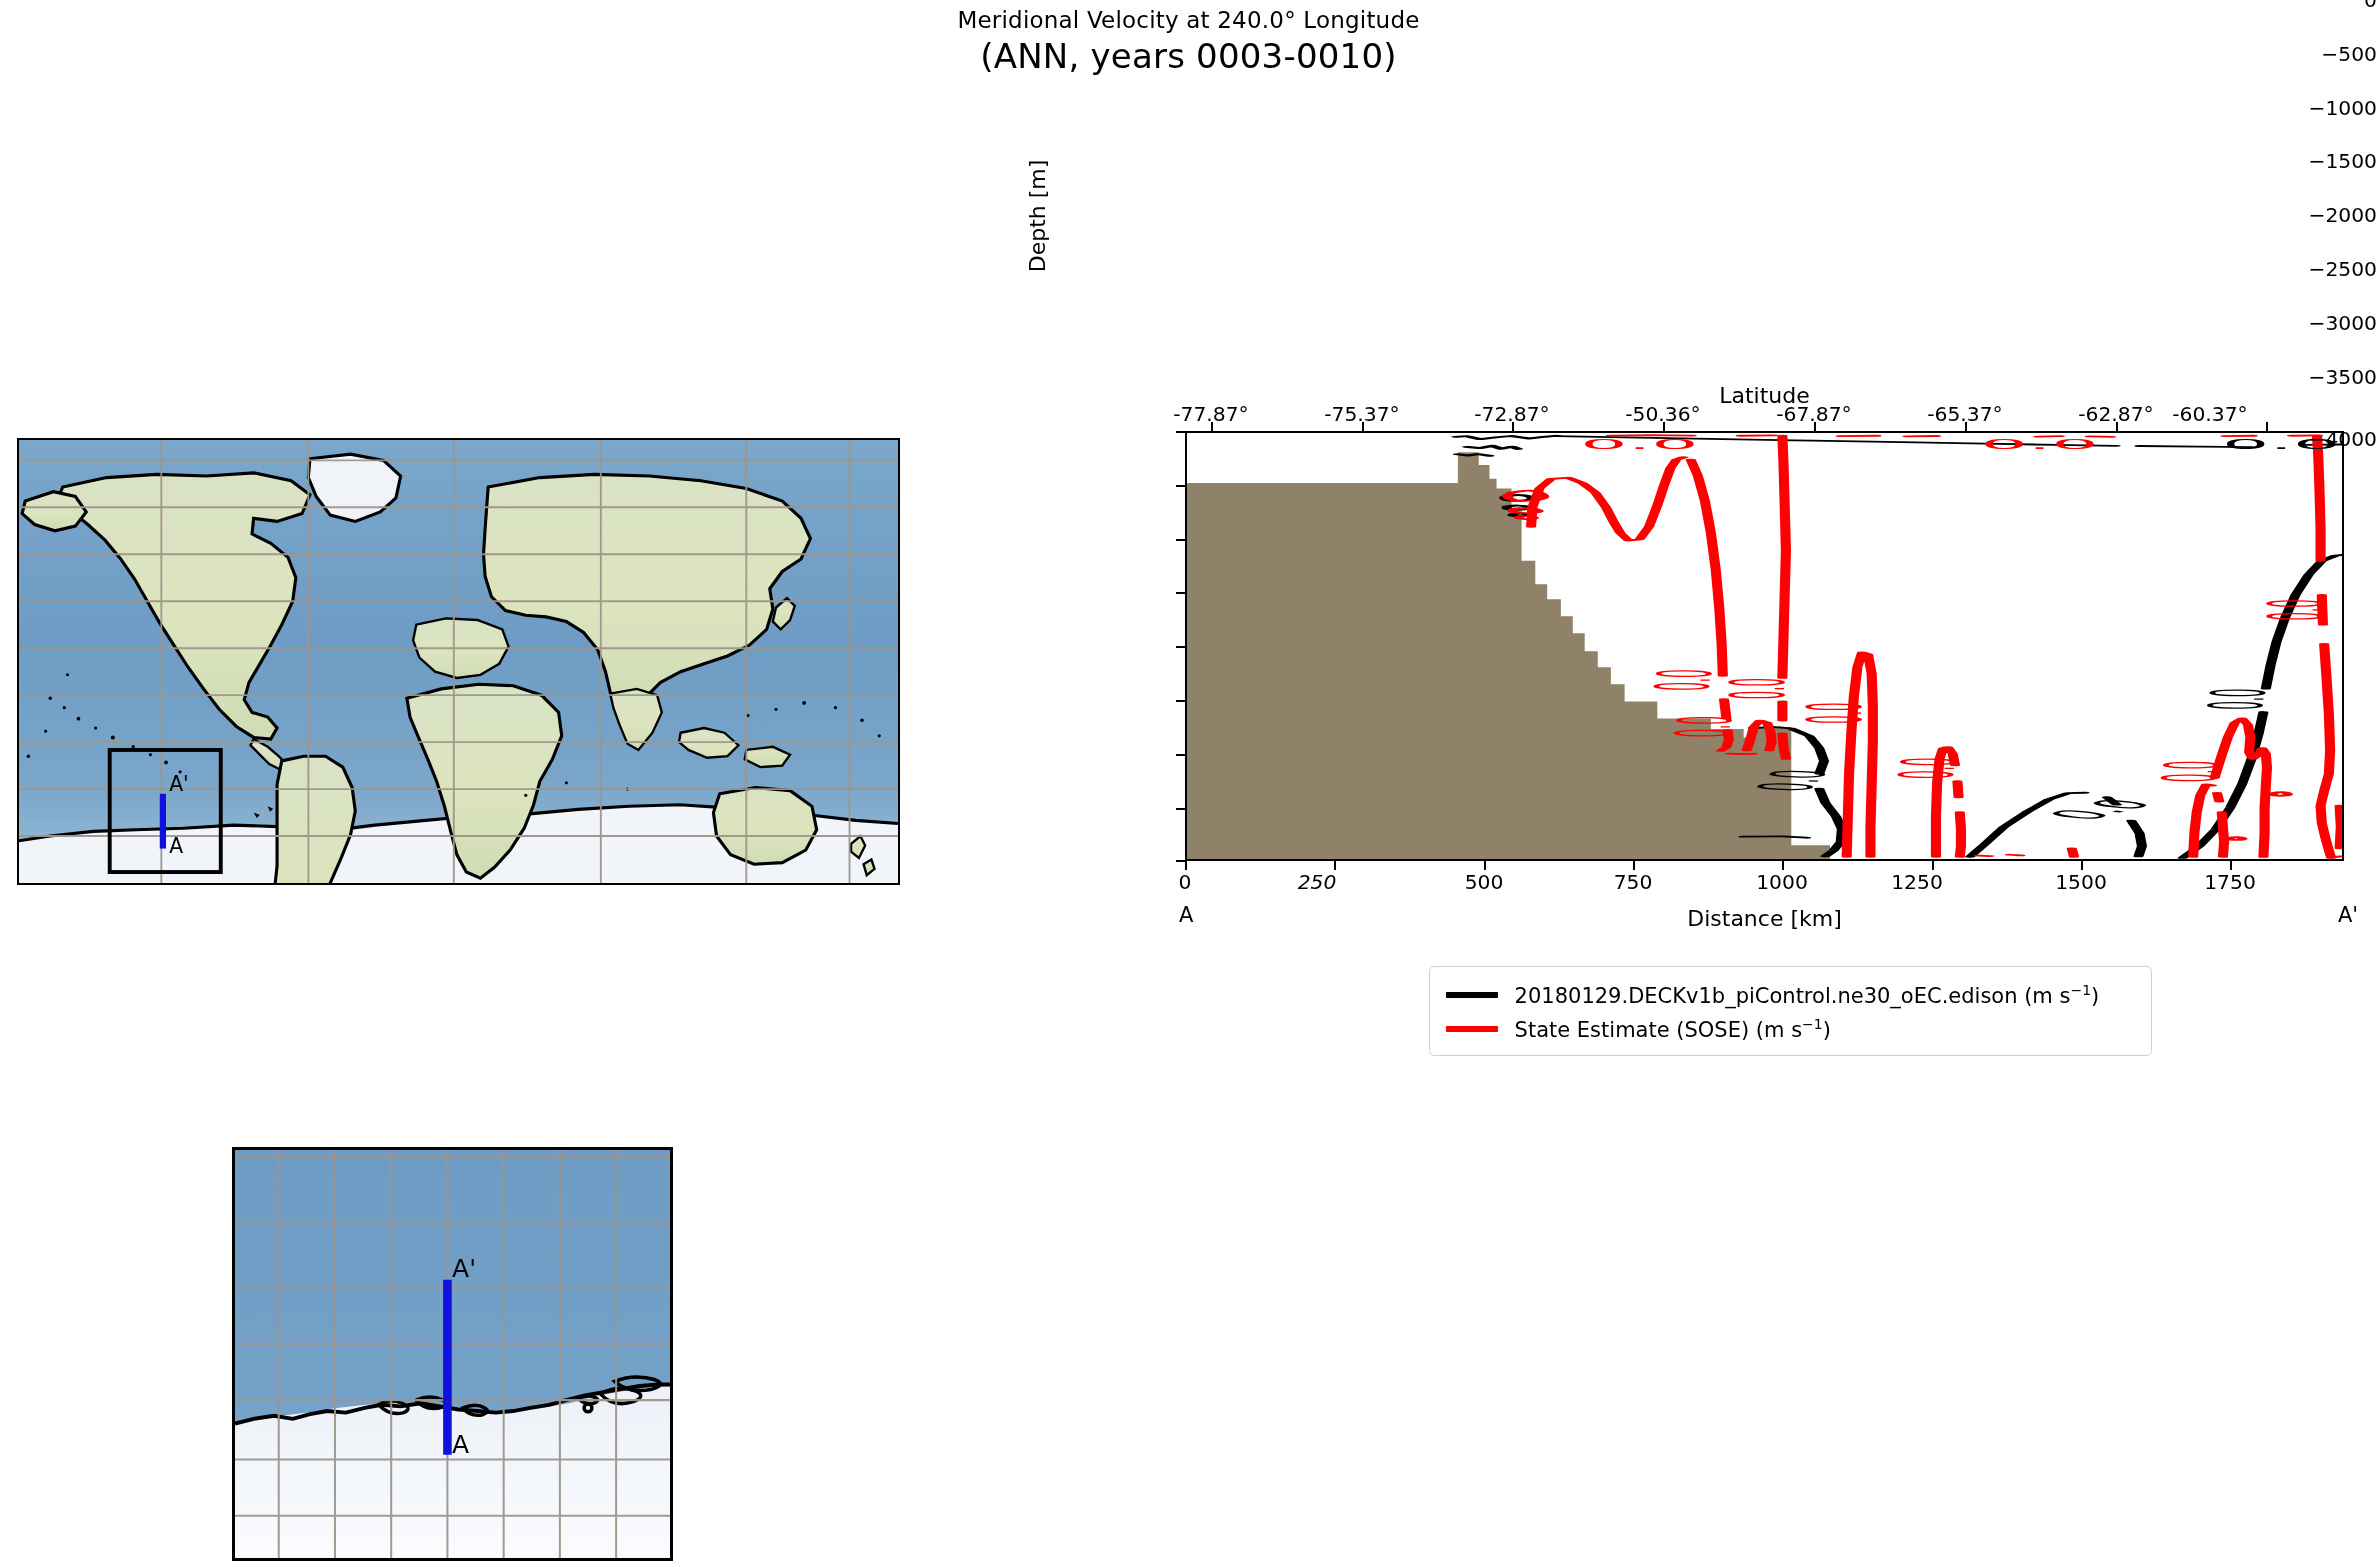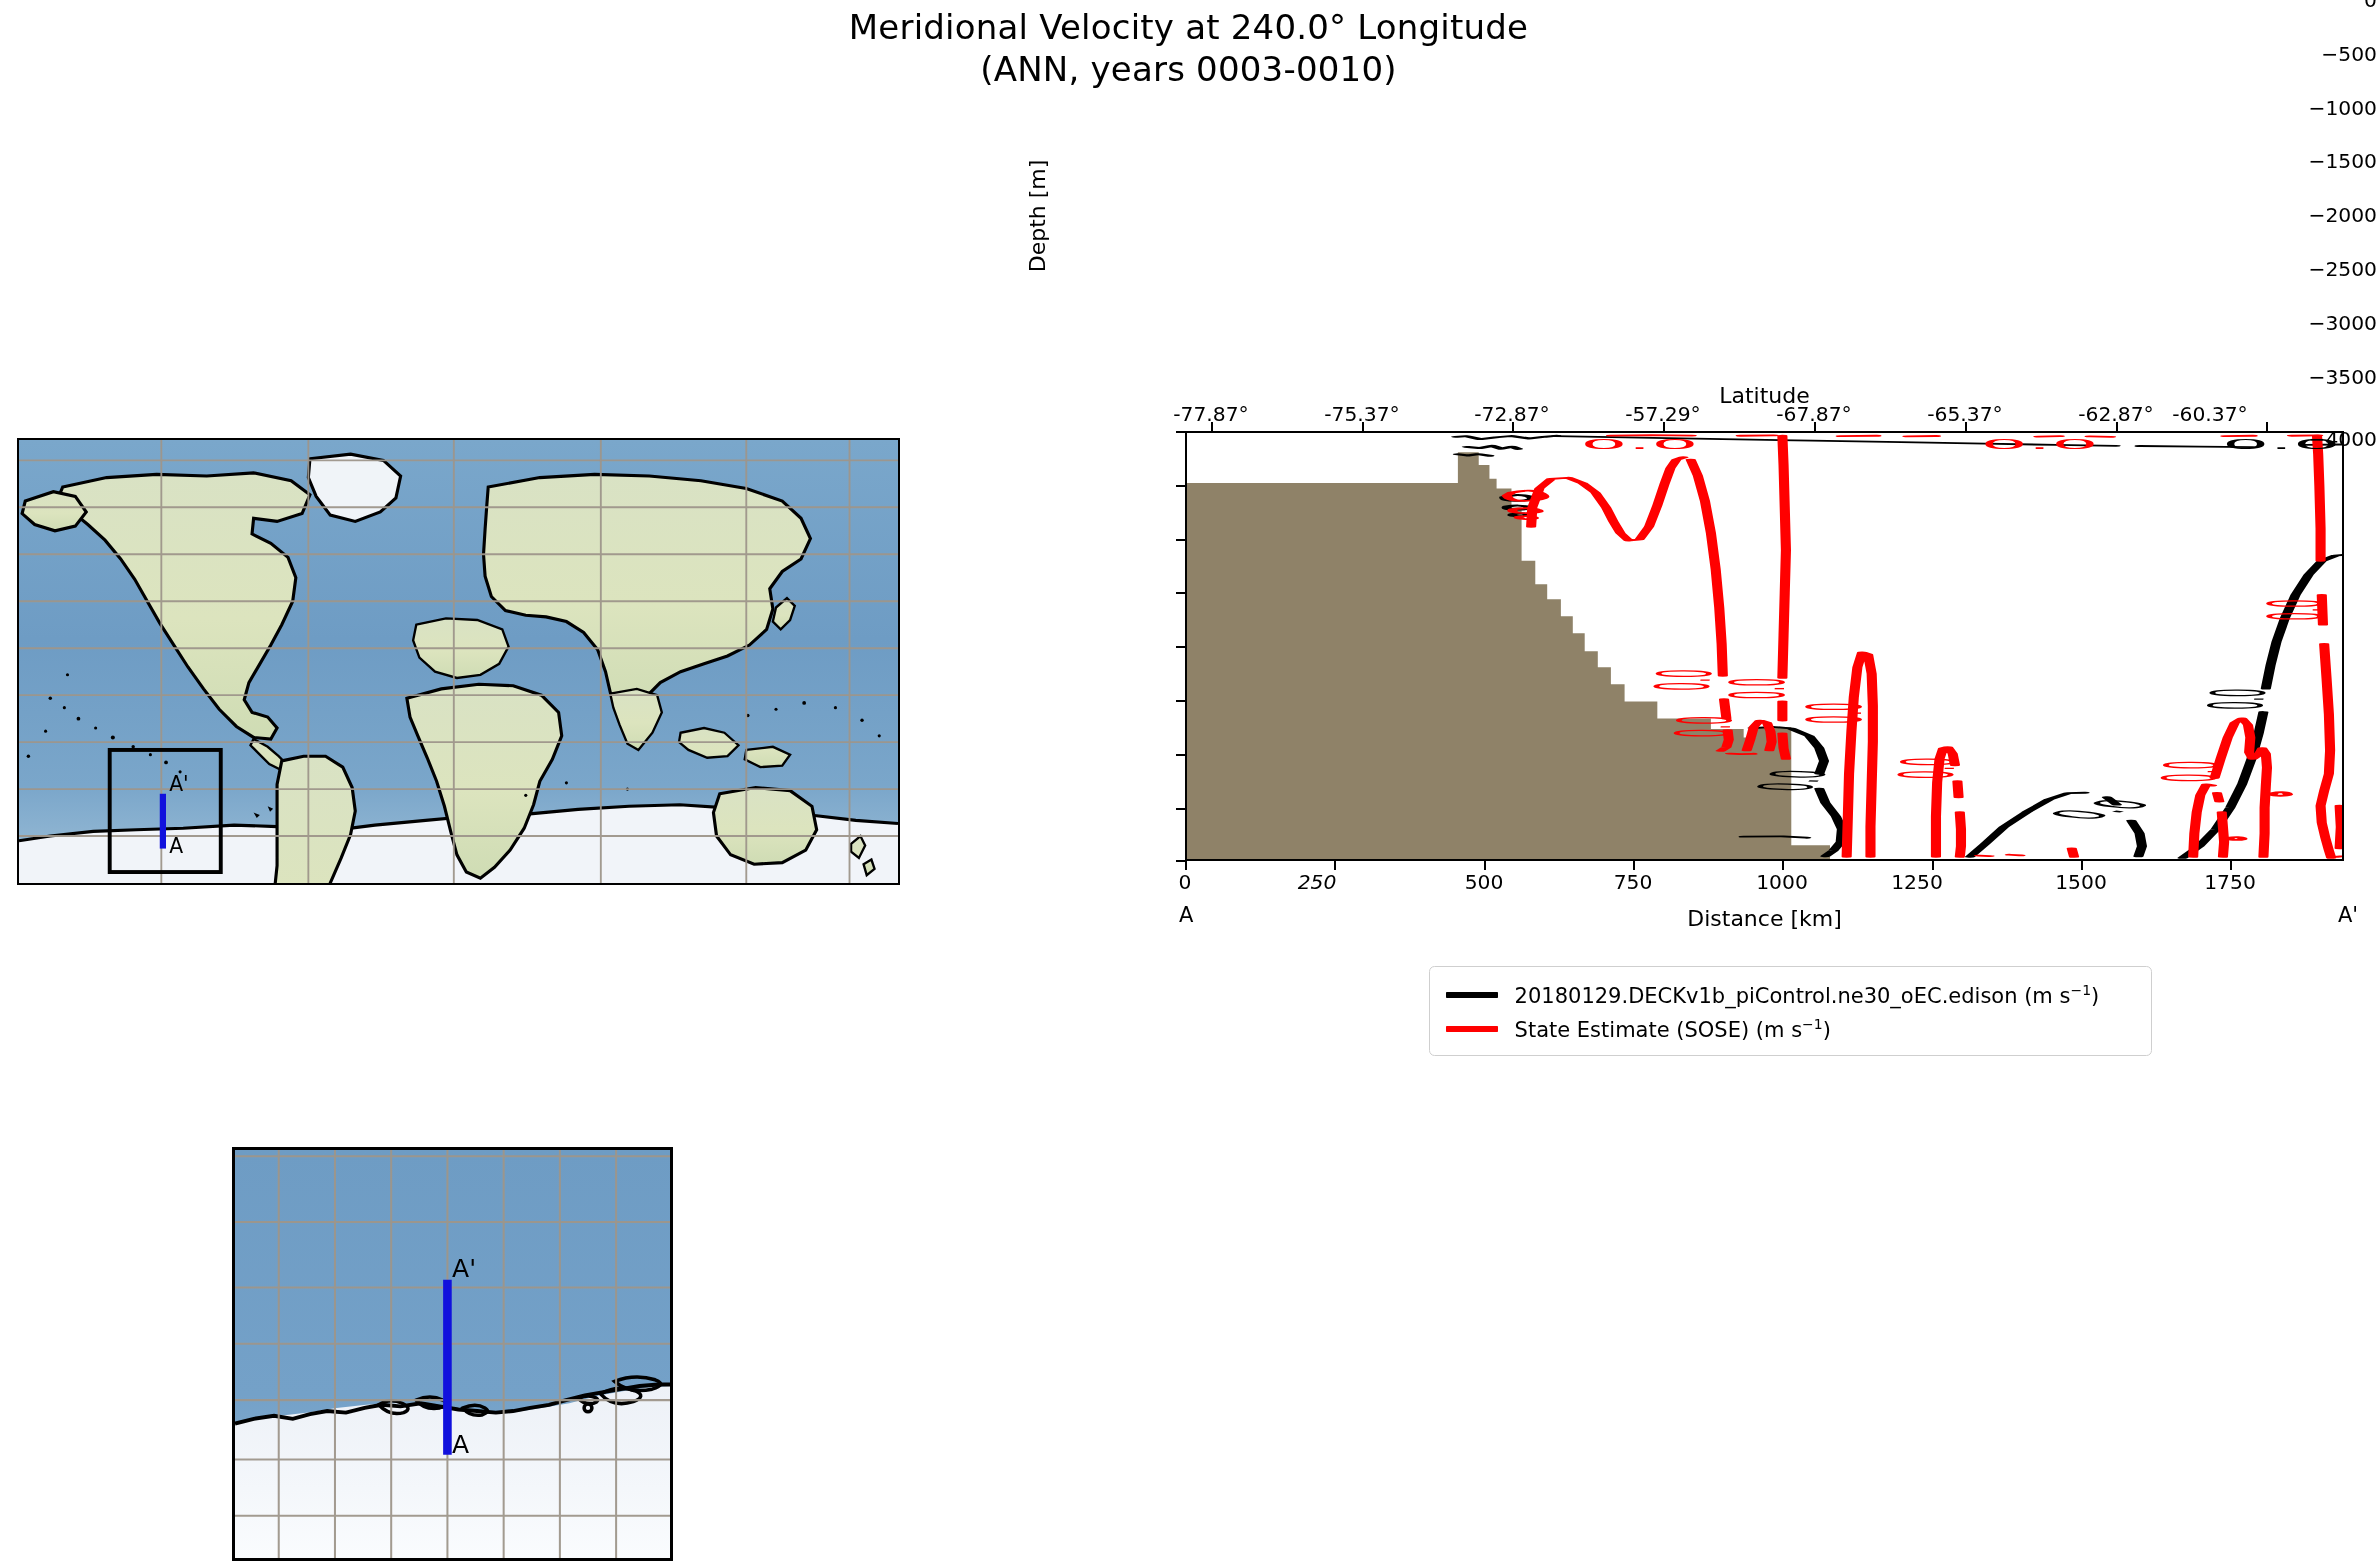--- a/index.html
+++ b/index.html
@@ -1,21 +1,21 @@
 <!DOCTYPE html>
 <html style="font-size:12.5px"><head>
 <meta charset="utf-8">
 <style>
   html,body{margin:0;padding:0;background:#ffffff;}
   body{width:2377px;height:1567px;position:relative;overflow:hidden;
        font-family:"DejaVu Sans","Liberation Sans",sans-serif;color:#000;}
 
   
   #fig-title{position:absolute;left:0;top:6.3px;width:2377px;text-align:center;}
-  #fig-title .l1{display:block;font-size:34px;line-height:1.24;letter-spacing:0.2px;}
+  #fig-title .l1{display:block;font-size:23px;line-height:1.24;letter-spacing:0.2px;}
   #fig-title .l2{display:block;font-size:34px;line-height:1.24;letter-spacing:0.2px;}
 
   
   #world-map{position:absolute;left:17px;top:438px;width:883px;height:447px;
              border:2.3px solid #000;box-sizing:border-box;overflow:hidden;}
   #world-map svg{display:block;width:100%;height:100%;}
 
   
   #region-map{position:absolute;left:232px;top:1147px;width:441px;height:414px;
               border:3.1px solid #000;box-sizing:border-box;overflow:hidden;}
@@ -395,21 +395,21 @@
     <div style="position: absolute; background: rgb(0, 0, 0); left: -8.6px; top: 323px; width: 8.6px; height: 2.3px;"></div>
     <div style="position: absolute; background: rgb(0, 0, 0); left: -8.6px; top: 377px; width: 8.6px; height: 2.3px;"></div>
     <div style="position: absolute; background: rgb(0, 0, 0); left: -8.6px; top: 429px; width: 8.6px; height: 2.3px;"></div>
   </div>
 
 <div id="lat-axis-title" class="axlabel">Latitude</div>
 <div id="lat-ticks" class="tick-row">
     <span class="tick-lab" style="left: 26px;">-77.87°</span>
     <span class="tick-lab" style="left: 177px; text-align: center;">-75.37°</span>
     <span class="tick-lab" style="left: 327px;">-72.87°</span>
-    <span class="tick-lab" style="left: 478px;">-57.29°</span>
+    <span class="tick-lab" style="left: 478px;">-50.36°</span>
     <span class="tick-lab" style="left: 629px;">-67.87°</span>
     <span class="tick-lab" style="left: 780px;">-65.37°</span>
     <span class="tick-lab" style="left: 931px;">-62.87°</span>
     <span class="tick-lab" style="left: 1025px;">-60.37°</span>
   </div>
 
 <div id="dist-ticks" class="tick-row">
     <span class="tick-lab" style="left: 0px;">0</span>
     <span class="tick-lab" style="left: 132px; font-style: italic;">250</span>
     <span class="tick-lab" style="left: 299px;">500</span>

